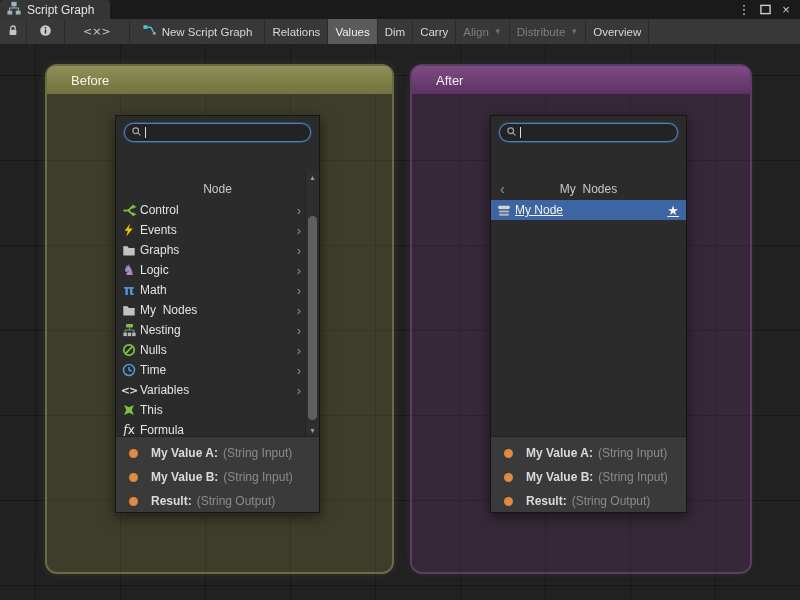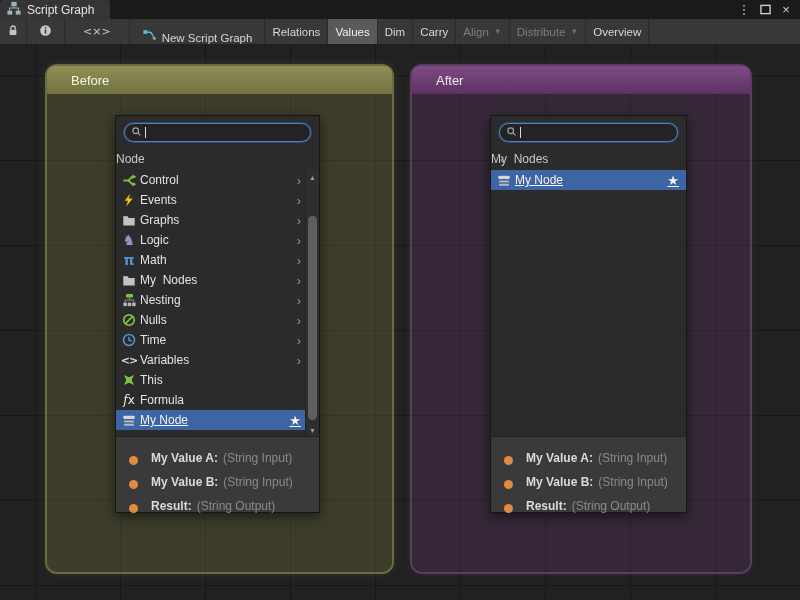--- a/index.html
+++ b/index.html
@@ -56,22 +56,22 @@
     box-shadow:0 4px 12px rgba(0,0,0,0.5); }
   .finder.bf { left:115px; top:71px; width:205px; height:398px; }
   .finder.af { left:490px; top:71px; width:197px; height:398px; }
 
   .search-row { height:32px; display:flex; align-items:center; padding:0 8px; }
   .search-box { flex:1; height:19px; border:1px solid #4a84c8; border-radius:10px;
     background:#232323; display:flex; align-items:center; padding:0 6px; gap:3px;
     box-shadow:0 0 0 1px rgba(70,130,200,0.35); }
   .cursor { width:1px; height:11px; background:#dcdcdc; }
 
-  .finder-header { height:22px; display:flex; align-items:center; 
-    font-size:12px; color:#c9c9c9; position:relative; white-space:pre; }
+  .finder-header { height:22px; display:flex; align-items:center; justify-content:center;
+    font-size:12px; color:#c9c9c9; position:relative; white-space:pre;margin-top:30px; }
   .back { position:absolute; left:9px; top:1px; color:#9a9a9a; font-size:14px; line-height:20px; }
 
   .list { position:relative; }
   .row { height:20px; display:flex; align-items:center; padding-left:4px; font-size:12px;
     color:#e3e3e3; }
   .bf .row { padding-right:18px; }
   .af .row { padding-right:7px; }
   .row .icon { flex:0 0 18px; width:18px; height:16px; display:flex; align-items:center;
     justify-content:center; margin-right:2px; }
   .lbl { white-space:pre; }
@@ -85,21 +85,21 @@
     background:#2e2e2e; border-left:1px solid #232323; }
   .sb-arrow { position:absolute; left:0; width:13px; height:13px; display:flex;
     align-items:center; justify-content:center; font-size:7px; color:#9c9c9c; }
   .sb-up { top:1px; } .sb-down { bottom:1px; }
   .sb-thumb { position:absolute; left:2px; right:2px; top:46px; bottom:18px;
     background:#5f5f5f; border-radius:5px; }
 
   
   .ports { position:absolute; left:0; right:0; bottom:0; height:76px; background:#3a3a3a;
     border-top:1px solid #232323; padding-top:4px; }
-  .port { display:flex; align-items:flex-end; height:24px; padding-left:13px; font-size:12px; }
+  .port { display:flex; align-items:center; height:24px; padding-left:13px; font-size:12px; }
   .port .dot { width:9px; height:9px; border-radius:50%; background:#e08a42; margin-right:13px; }
   .port .plabel { font-weight:bold; color:#dadada; margin-right:5px; }
   .port .ptype { color:#8b8b8b; }
 </style>
 </head>
 <body>
 
 <div class="app">
 
   <div class="tabbar">
@@ -139,21 +139,21 @@
         <svg width="13" height="13" viewBox="0 0 16 16">
             <circle cx="8" cy="8" r="6.5" fill="#c9c9c9"></circle>
             <rect x="7.1" y="3.8" width="1.8" height="1.8" fill="#2e2e2e"></rect>
             <rect x="7.1" y="6.8" width="1.8" height="5" fill="#2e2e2e"></rect>
           </svg>
       </span>
     </div>
     <div class="tbtn" style="padding:0 18px;">
       <span class="gi" style="color:#c9c9c9;font-size:11px;">&lt;×&gt;</span>
     </div>
-    <div class="tbtn" style="padding:0 12px;align-items:flex-end;">
+    <div class="tbtn" style="padding:0 12px;">
       <span>
         <svg width="15" height="13" viewBox="0 0 16 16">
             <rect x="0.5" y="1.5" width="5" height="4.5" fill="#45c5d6"></rect>
             <path d="M5.5 4h3c4 0 2.5 7 6 7" stroke="#45c5d6" stroke-width="1.6" fill="none"></path>
             <circle cx="14" cy="11.5" r="2" fill="#9a9a9a"></circle>
           </svg>
       </span>
       <span>New Script Graph</span>
     </div>
     <div class="tbtn">

